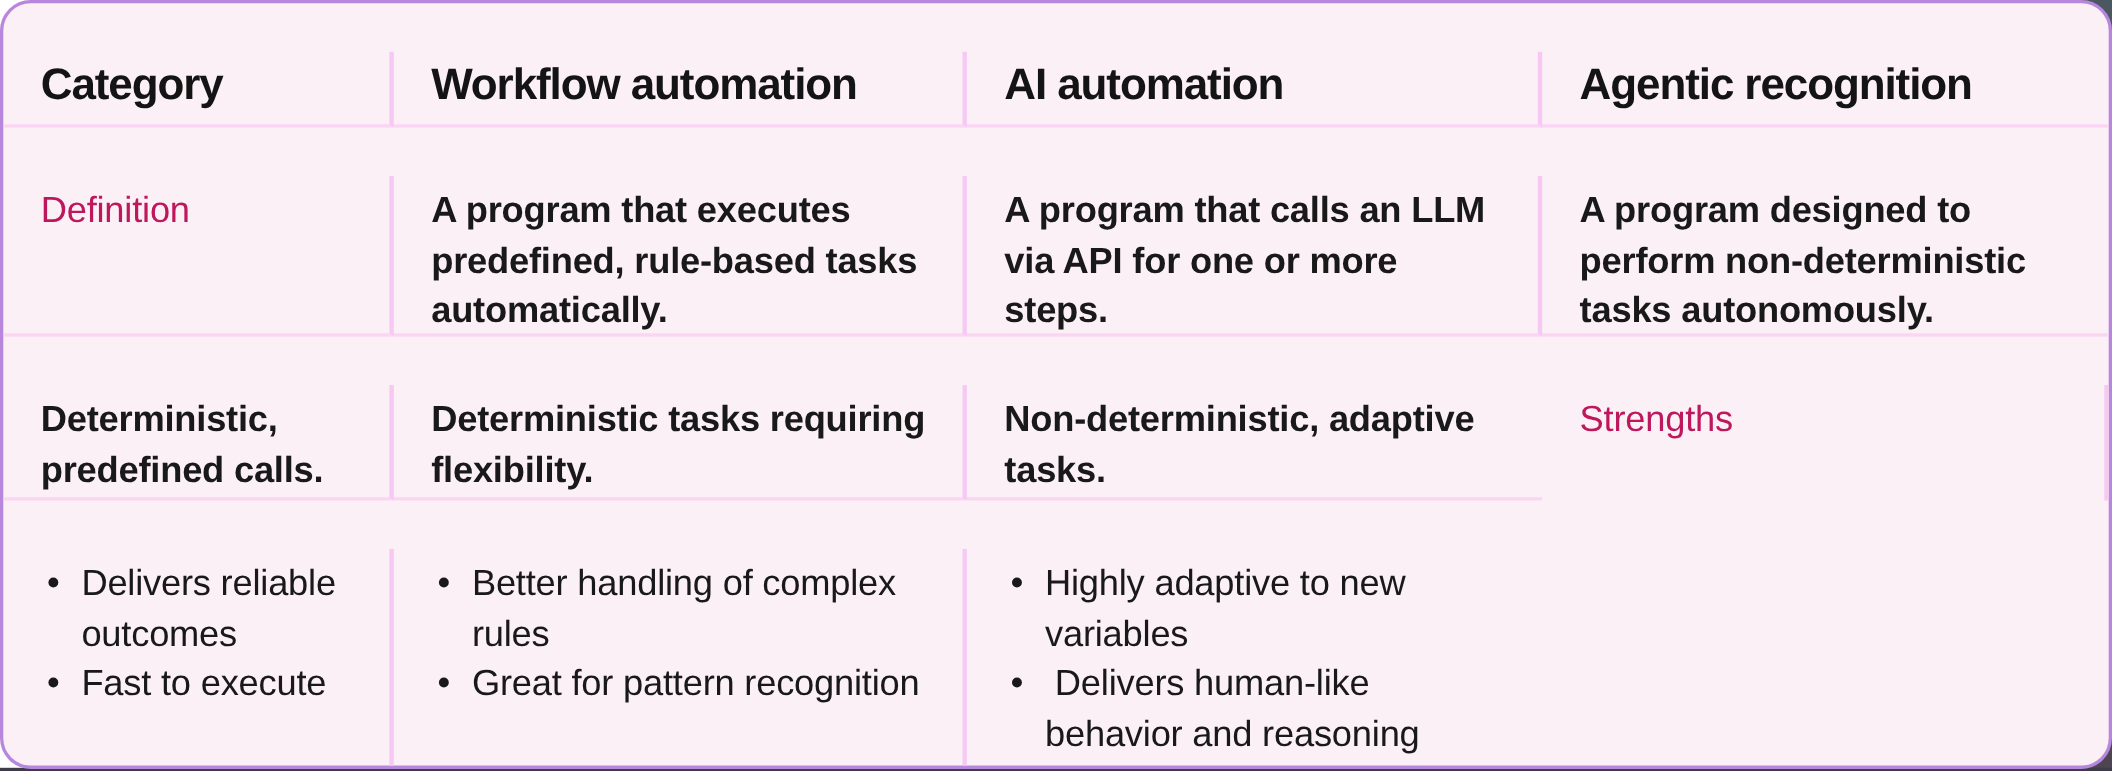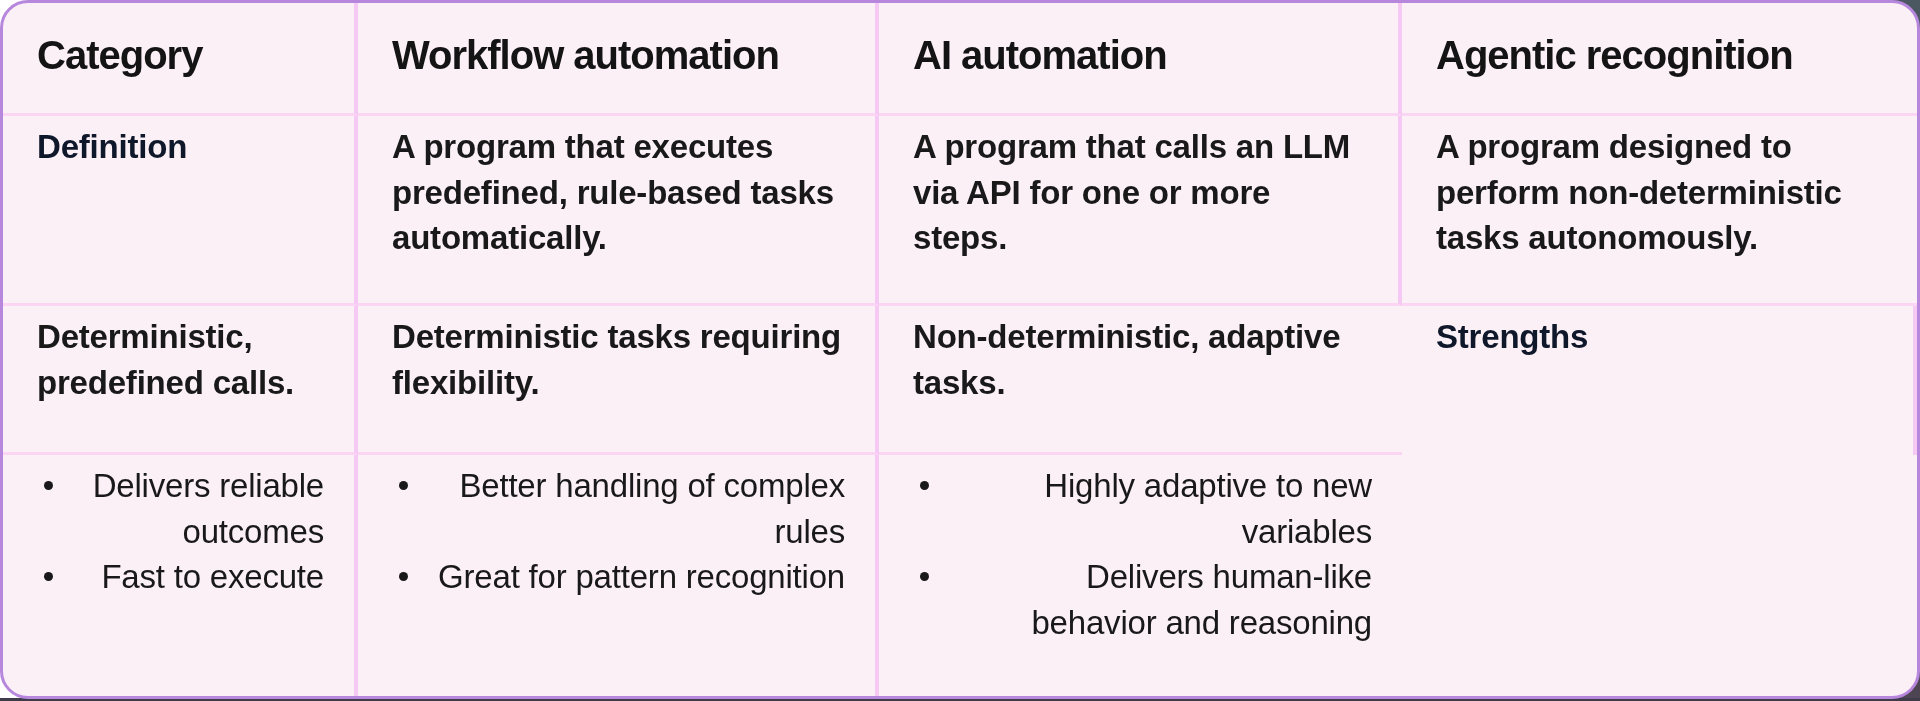--- a/index.html
+++ b/index.html
@@ -53,42 +53,42 @@
     grid-template-columns: 355px 521px 523px 1fr;
     grid-template-rows: 113px 190px 149px 1fr;
   }
   .cell {
     box-sizing: border-box;
     padding: 8px 30px 20px 34px;
     font-size: 33px;
     line-height: 1.38;
     color: #191919;
     letter-spacing: -0.2px;
+    margin-top: 44px;
   }
   .cell.v-div { border-right: 4px solid #f5c9f3; }
   .cell.h-div { border-bottom: 3px solid #fad5f4; font-weight: bold; }
   .cell.header {
     display: flex;
     align-items: center;
     padding-top: 0;
     padding-bottom: 4px;
     font-weight: 700;
     font-size: 40px;
     letter-spacing: -1px;
     color: #141414;
   }
   .cell.rowlabel {
-    font-weight: 700;
-    color: #0f172a;
+    font-weight: 400;
+    color: #be185d;
   }
   ul.bullets {
     margin: 0;
     padding: 0;
     list-style: none;
-    text-align: right;
   }
   ul.bullets li {
     position: relative;
     padding-left: 37px;
     white-space: pre-wrap;
   }
   ul.bullets li::before {
     content: "";
     position: absolute;
     left: 7px;

